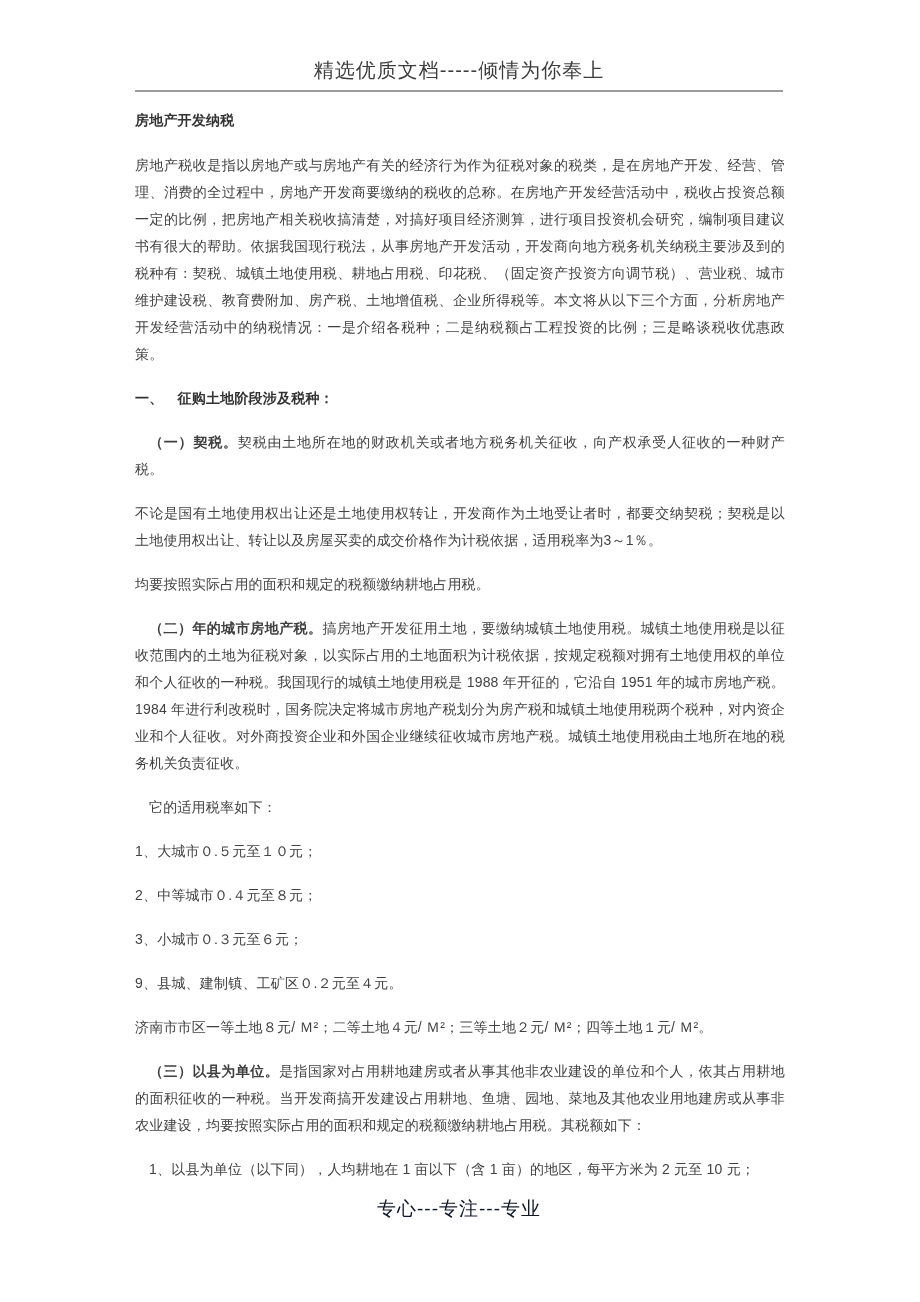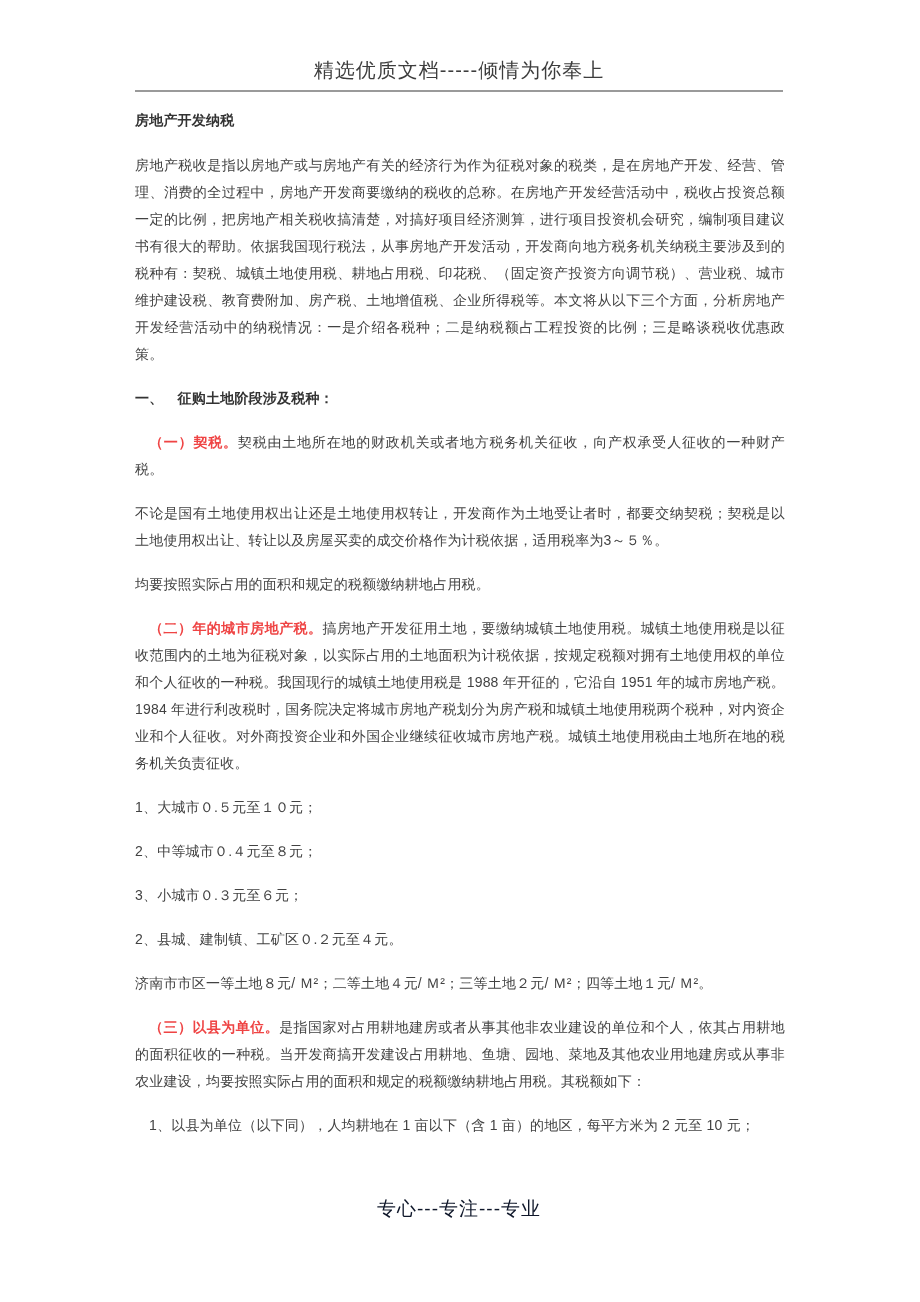--- a/index.html
+++ b/index.html
@@ -36,21 +36,21 @@
     text-align: justify;
   }
   .doc-title {
     margin: 0 0 18px 0;
     font-weight: bold;
     color: #333333;
   }
   .block { margin: 0 0 17px 0; }
   .heading { font-weight: bold; color: #333333; }
   .indent { text-indent: 14px; }
-  .lead { font-weight: bold; color: #ef4444; }
+  .lead { font-weight: bold; color: #404040; }
   .footer {
     position: absolute;
     left: 135px;
     top: 1196px;
     width: 648px;
     text-align: center;
     font-size: 19px;
     line-height: 26px;
     color: #0f172a;
     letter-spacing: 1px;
@@ -69,34 +69,35 @@
 
     <p class="doc-title">房地产开发纳税</p>
 
     <p class="block">房地产税收是指以房地产或与房地产有关的经济行为作为征税对象的税类，是在房地产开发、经营、管理、消费的全过程中，房地产开发商要缴纳的税收的总称。在房地产开发经营活动中，税收占投资总额一定的比例，把房地产相关税收搞清楚，对搞好项目经济测算，进行项目投资机会研究，编制项目建议书有很大的帮助。依据我国现行税法，从事房地产开发活动，开发商向地方税务机关纳税主要涉及到的税种有：契税、城镇土地使用税、耕地占用税、印花税、（固定资产投资方向调节税）、营业税、城市维护建设税、教育费附加、房产税、土地增值税、企业所得税等。本文将从以下三个方面，分析房地产开发经营活动中的纳税情况：一是介绍各税种；二是纳税额占工程投资的比例；三是略谈税收优惠政策。</p>
 
 
     <p class="block heading">一、　征购土地阶段涉及税种：</p>
 
     <p class="block indent"><span class="lead">（一）契税。</span><span>契税由土地所在地的财政机关或者地方税务机关征收，向产权承受人征收的一种财产税。</span></p>
 
-    <p class="block">不论是国有土地使用权出让还是土地使用权转让，开发商作为土地受让者时，都要交纳契税；契税是以土地使用权出让、转让以及房屋买卖的成交价格作为计税依据，适用税率为3～５％。</p>
+    <p class="block">不论是国有土地使用权出让还是土地使用权转让，开发商作为土地受让者时，都要交纳契税；契税是以土地使用权出让、转让以及房屋买卖的成交价格作为计税依据，适用税率为3～1％。</p>
 
     <p class="block">均要按照实际占用的面积和规定的税额缴纳耕地占用税。</p>
 
     <p class="block indent"><span class="lead">（二）年的城市房地产税。</span><span>搞房地产开发征用土地，要缴纳城镇土地使用税。城镇土地使用税是以征收范围内的土地为征税对象，以实际占用的土地面积为计税依据，按规定税额对拥有土地使用权的单位和个人征收的一种税。我国现行的城镇土地使用税是 1988 年开征的，它沿自 1951 年的城市房地产税。1984 年进行利改税时，国务院决定将城市房地产税划分为房产税和城镇土地使用税两个税种，对内资企业和个人征收。对外商投资企业和外国企业继续征收城市房地产税。城镇土地使用税由土地所在地的税务机关负责征收。</span></p>
 
+    <p class="block indent">它的适用税率如下：</p>
 
     <p class="block">1、大城市０.５元至１０元；</p>
 
     <p class="block">2、中等城市０.４元至８元；</p>
 
     <p class="block">3、小城市０.３元至６元；</p>
 
-    <p class="block">2、县城、建制镇、工矿区０.２元至４元。</p>
+    <p class="block">9、县城、建制镇、工矿区０.２元至４元。</p>
 
     <p class="block">济南市市区一等土地８元/ Ｍ²；二等土地４元/ Ｍ²；三等土地２元/ Ｍ²；四等土地１元/ Ｍ²。</p>
 
     <p class="block indent"><span class="lead">（三）以县为单位。</span><span>是指国家对占用耕地建房或者从事其他非农业建设的单位和个人，依其占用耕地的面积征收的一种税。当开发商搞开发建设占用耕地、鱼塘、园地、菜地及其他农业用地建房或从事非农业建设，均要按照实际占用的面积和规定的税额缴纳耕地占用税。其税额如下：</span></p>
 
     <p class="block indent">1、以县为单位（以下同），人均耕地在 1 亩以下（含 1 亩）的地区，每平方米为 2 元至 10 元；</p>
 
   </div>
 
   <div class="footer">

